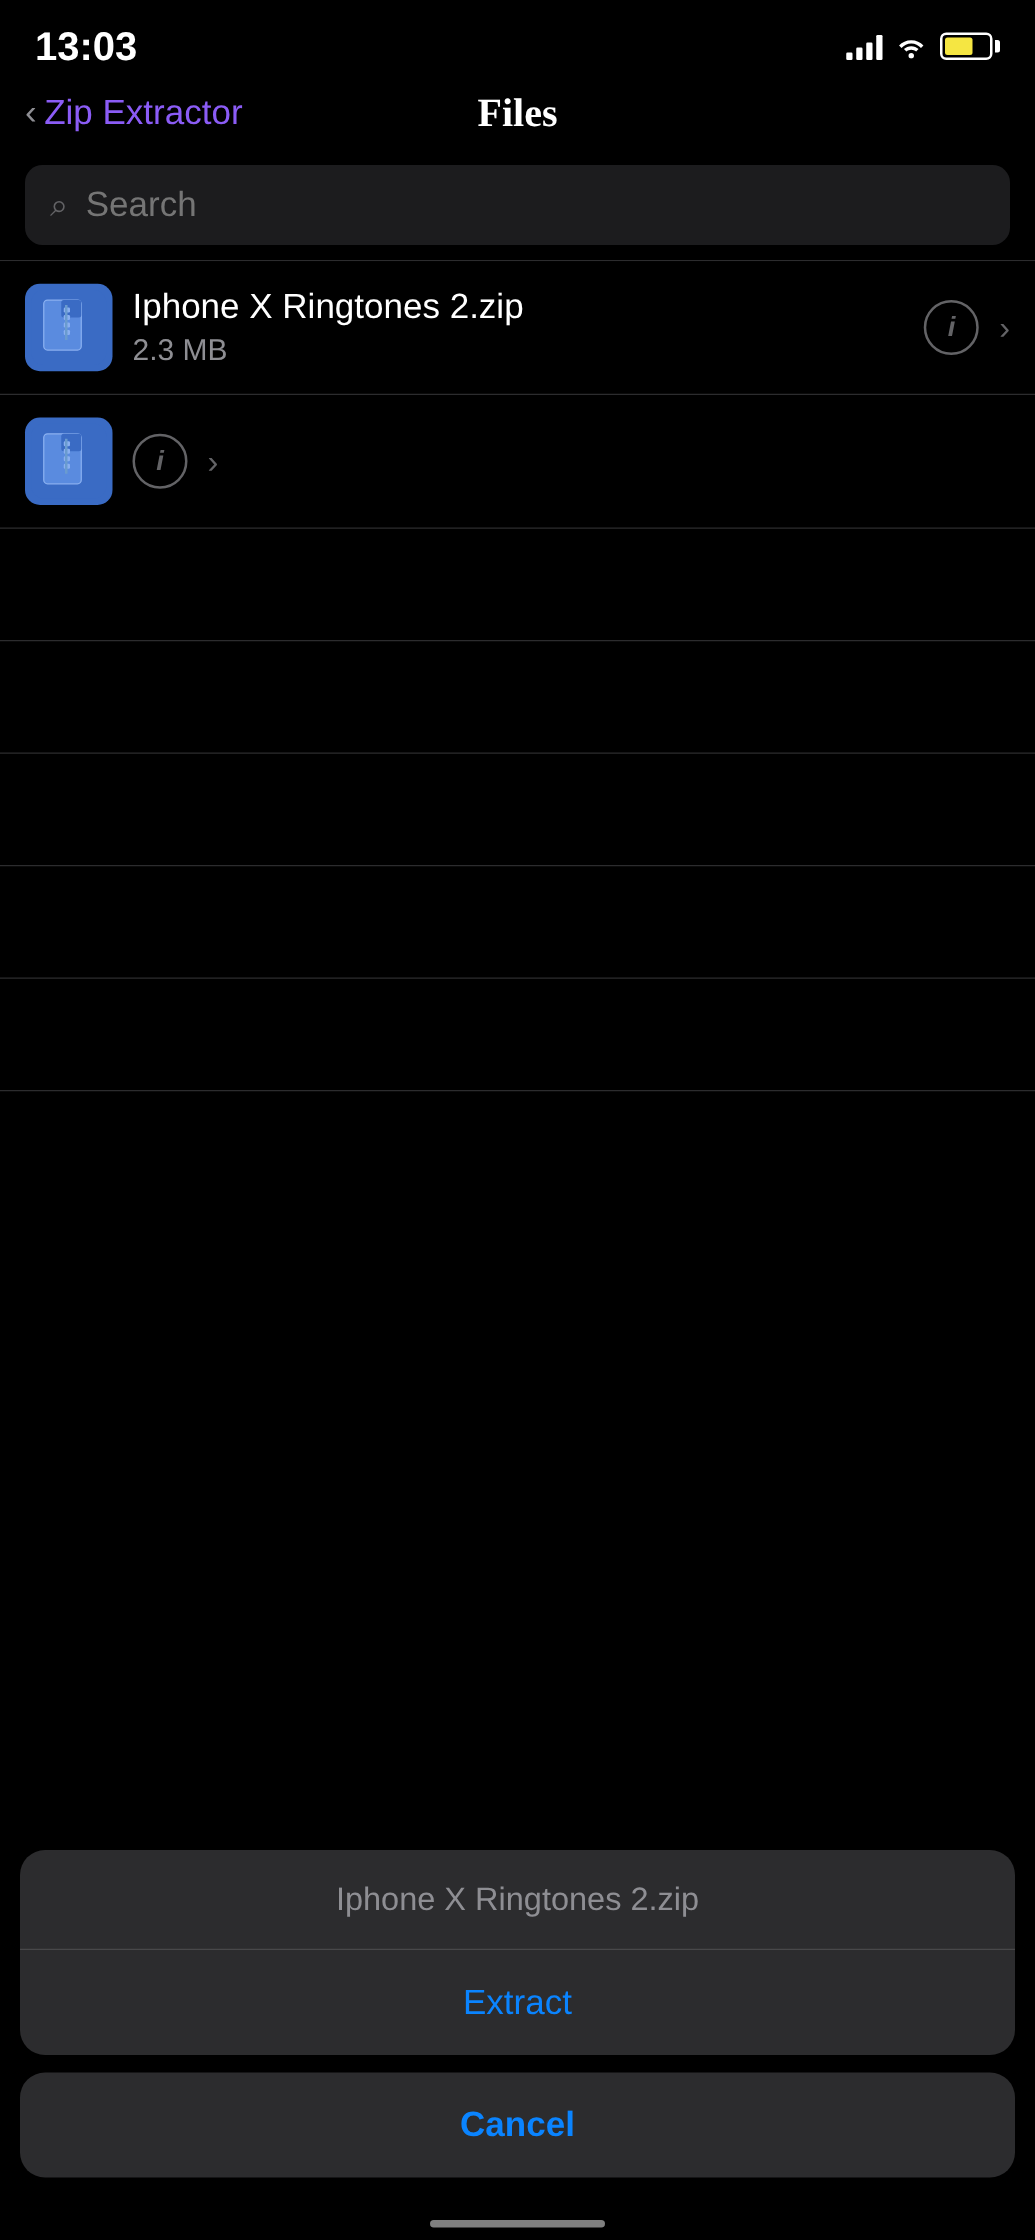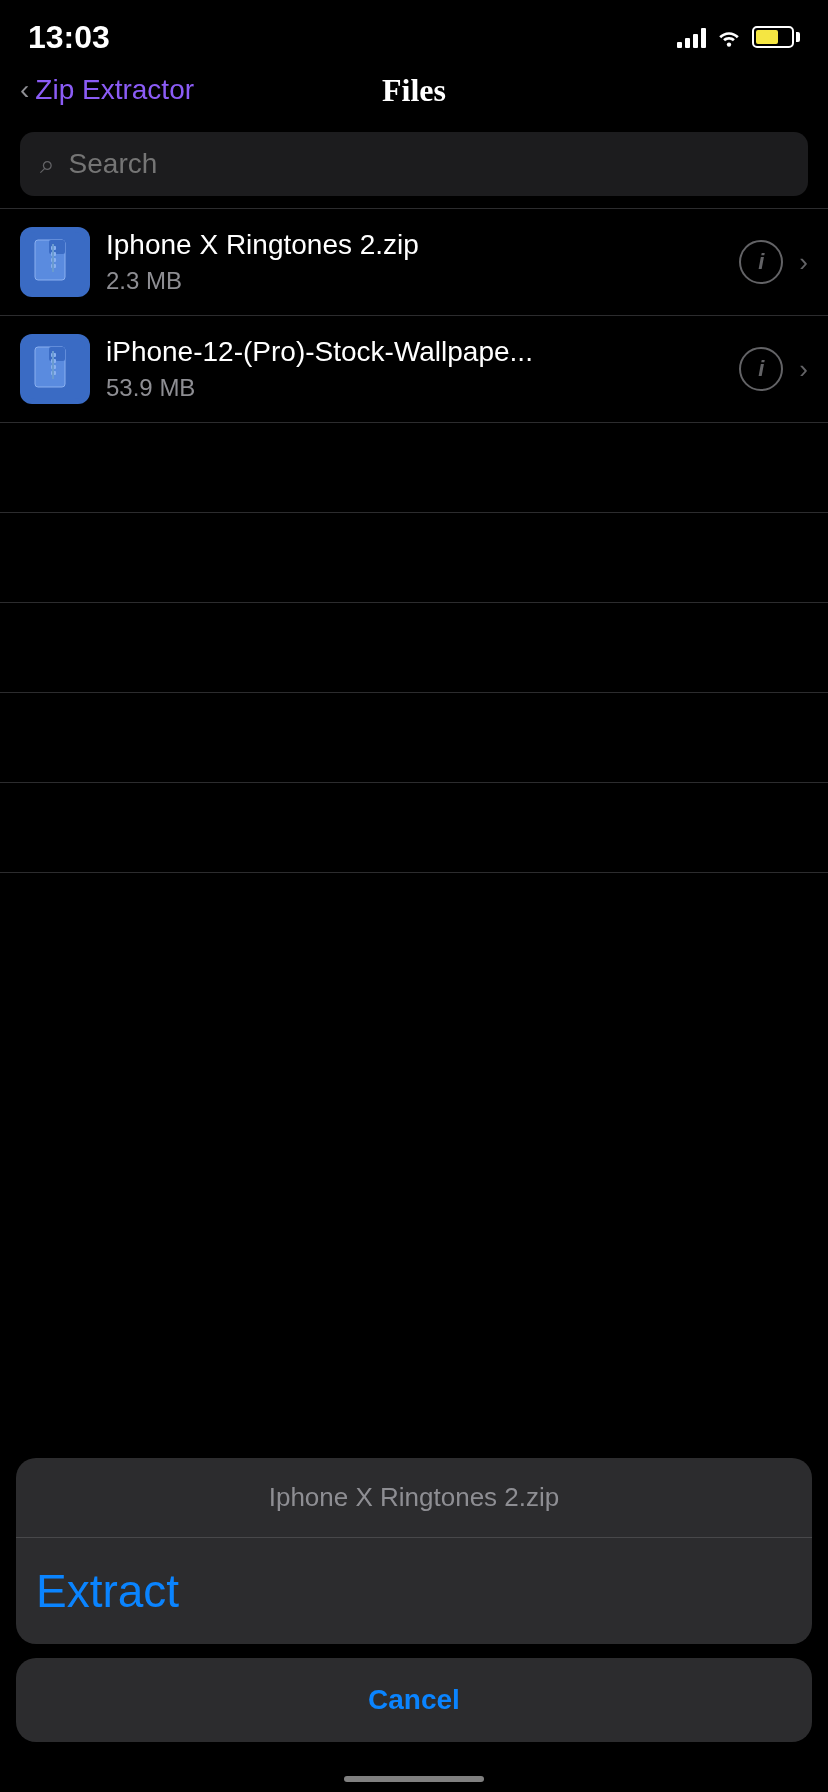--- a/index.html
+++ b/index.html
@@ -262,21 +262,22 @@
     .action-sheet-title {
       padding: 24px 20px;
       text-align: center;
       font-size: 26px;
       color: #8e8e93;
       border-bottom: 1px solid #48484a;
     }
 
     .action-sheet-button {
       padding: 26px 20px;
-      font-size: 46px;
+      text-align: center;
+      font-size: 28px;
       color: #0a84ff;
       cursor: pointer;
     }
 
     .action-sheet-cancel {
       background: #2c2c2e;
       border-radius: 20px;
       padding: 26px 20px;
       text-align: center;
       font-size: 28px;
@@ -379,24 +380,20 @@
         <rect x="10" y="8" width="30" height="40" rx="3" fill="#5a8bdf"></rect>
         <rect x="10" y="8" width="30" height="40" rx="3" fill="none" stroke="#8ab0f0" stroke-width="1"></rect>
         <rect x="24" y="8" width="16" height="14" rx="2" fill="#3a6bc4"></rect>
         <rect x="26" y="14" width="5" height="4" rx="1" fill="#8ab0f0"></rect>
         <rect x="26" y="20" width="5" height="4" rx="1" fill="#8ab0f0"></rect>
         <rect x="26" y="26" width="5" height="4" rx="1" fill="#8ab0f0"></rect>
         <rect x="26" y="32" width="5" height="4" rx="1" fill="#8ab0f0"></rect>
         <line x1="28" y1="12" x2="28" y2="40" stroke="#6a9bcf" stroke-width="2"></line>
       </svg>
     </div>
-    <div class="file-info">
-      <div class="file-name">iPhone-12-(Pro)-Stock-Wallpape...</div>
-      <div class="file-size">53.9 MB</div>
-    </div>
     <div class="file-actions">
       <div class="info-button">i</div>
       <span class="chevron-right">›</span>
     </div>
   </div>
 
   <div class="empty-row"></div>
   <div class="empty-row"></div>
   <div class="empty-row"></div>
   <div class="empty-row"></div>

